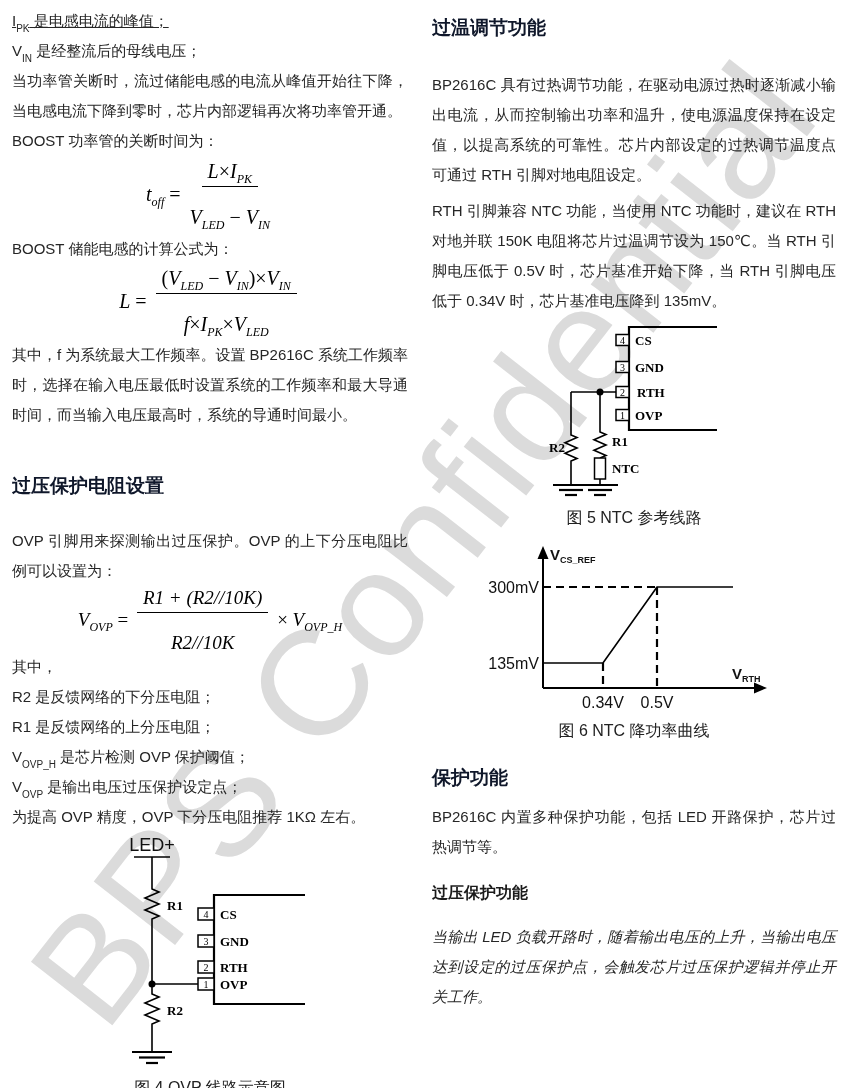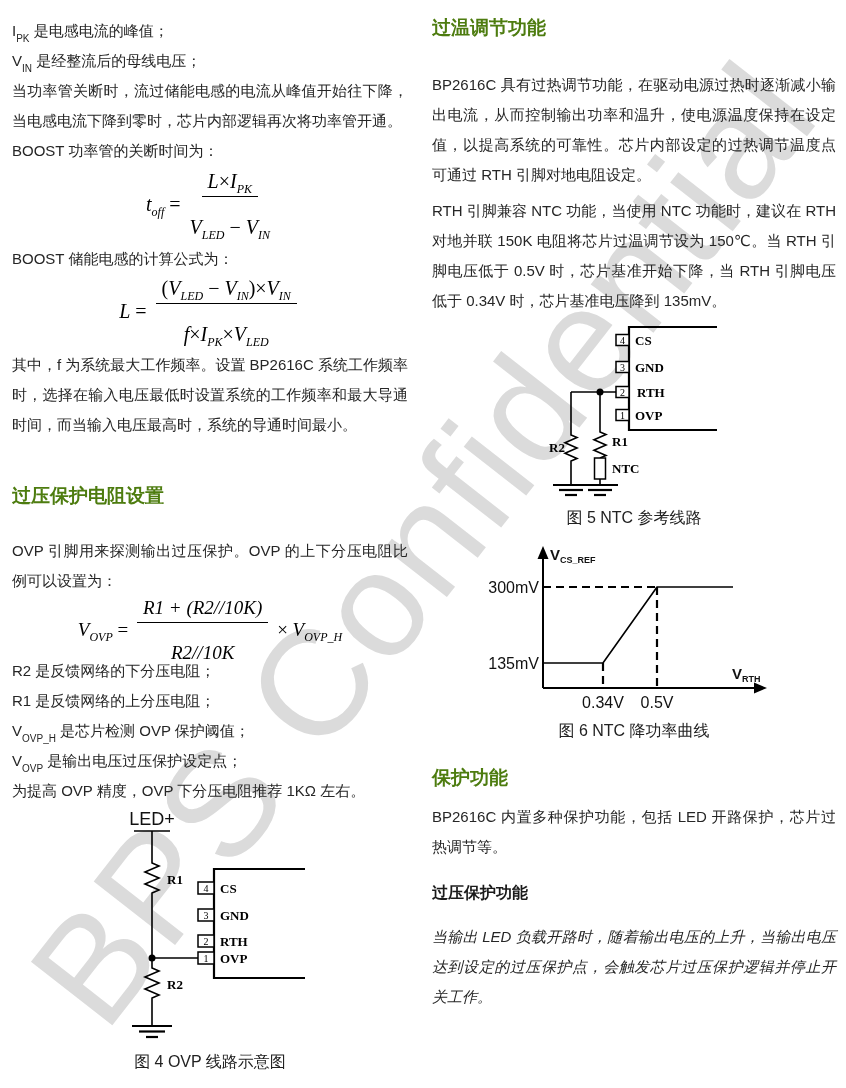--- a/index.html
+++ b/index.html
@@ -9,21 +9,21 @@
         transform:translate(-50%,-50%) rotate(-52deg);
         font-size:150px;color:#cfcfcf;opacity:.75;white-space:nowrap;z-index:0;
         font-family:"Liberation Sans",sans-serif;letter-spacing:2px;}
   .col{position:absolute;top:0;z-index:1;}
   .col-left{left:12px;width:396px;}
   .col-right{left:432px;width:404px;}
   p{margin:0;}
   .body-text{font-size:15px;line-height:30px;text-align:justify;color:#262626;}
   .subline{font-size:15px;line-height:30px;color:#262626;}
   .subline sub{font-size:10px;position:relative;top:2px;line-height:0;}
-  .h2{font-size:19px;font-weight:bold;color:#4d7c0f;line-height:24px;}
+  .h2{font-size:19px;font-weight:bold;color:#0f172a;line-height:24px;}
   .h3{font-size:16px;font-weight:bold;color:#1a1a1a;line-height:22px;}
   .formula{display:flex;justify-content:center;align-items:center;font-size:20px;color:#000;}
   .formula .vr{font-family:"Liberation Serif","DejaVu Serif",serif;font-style:italic;}
   .formula .op{font-family:"Liberation Serif","DejaVu Serif",serif;font-style:normal;white-space:pre;}
   .formula sub{font-family:"Liberation Serif",serif;font-style:italic;font-size:12px;line-height:0;}
   .frac{display:inline-flex;flex-direction:column;align-items:center;margin:0 4px;vertical-align:middle;}
   .frac .num{border-bottom:1.5px solid #000;padding:0 6px 3px;line-height:1.15;}
   .frac .den{padding-top:19px;line-height:1.15;}
   .caption{font-size:16px;text-align:center;color:#222;}
   
@@ -41,21 +41,21 @@
   .curve{stroke:#000;stroke-width:1.7;fill:none;}
   .axis{stroke:#000;stroke-width:2;fill:none;}
 </style>
 </head>
 <body>
 
 <div class="page">
   <div class="watermark">BPS Confidential</div>
 
   <div class="col col-left">
-    <p class="subline" style="margin-top:16px;"><span class="vr">I</span><sub>PK</sub><span class="vr"> 是电感电流的峰值；</span></p>
+    <p class="subline" style="margin-top:6px;text-decoration:underline;"><span class="vr">I</span><sub>PK</sub><span class="vr"> 是电感电流的峰值；</span></p>
     <p class="subline"><span class="vr">V</span><sub>IN</sub><span class="vr"> 是经整流后的母线电压；</span></p>
     <p class="body-text">当功率管关断时，流过储能电感的电流从峰值开始往下降，当电感电流下降到零时，芯片内部逻辑再次将功率管开通。</p>
     <p class="subline">BOOST 功率管的关断时间为：</p>
 
     <div class="formula" style="margin-top:8px;height:60px;">
       <span class="seg"><span class="vr">t</span><sub>off</sub><span class="op"> = </span></span>
       <span class="frac">
         <span class="num seg"><span class="vr">L</span><span class="op">×</span><span class="vr">I</span><sub>PK</sub></span>
         <span class="den seg"><span class="vr">V</span><sub>LED</sub><span class="op"> − </span><span class="vr">V</span><sub>IN</sub></span>
       </span>
@@ -79,20 +79,21 @@
 
     <div class="formula" style="margin-top:8px;height:52px;font-size:19px;">
       <span class="seg"><span class="vr">V</span><sub>OVP</sub><span class="op"> = </span></span>
       <span class="frac">
         <span class="num seg"><span class="vr">R1 + (R2//10K)</span></span>
         <span class="den seg"><span class="vr">R2//10K</span></span>
       </span>
       <span class="seg"><span class="op"> × </span><span class="vr">V</span><sub>OVP_H</sub></span>
     </div>
 
+    <p class="subline" style="margin-top:6px;">其中，</p>
     <p class="subline"><span class="vr">R2 是反馈网络的下分压电阻；</span></p>
     <p class="subline"><span class="vr">R1 是反馈网络的上分压电阻；</span></p>
     <p class="subline"><span class="vr">V</span><sub>OVP_H</sub><span class="vr"> 是芯片检测 OVP 保护阈值；</span></p>
     <p class="subline"><span class="vr">V</span><sub>OVP</sub><span class="vr"> 是输出电压过压保护设定点；</span></p>
     <p class="subline"><span class="vr">为提高 OVP 精度，OVP 下分压电阻推荐 1KΩ 左右。</span></p>
 
     <svg width="396" height="240" viewBox="0 0 396 240" style="display:block;margin-top:2px;">
       <text class="led-label" x="140" y="17" text-anchor="middle">LED+</text>
       <path class="wire" d="M122,23 H158"></path>
       <path class="wire" d="M140,23 V55 l7,3 l-14,6 l14,6 l-14,6 l14,6 l-7,3 V150"></path>

